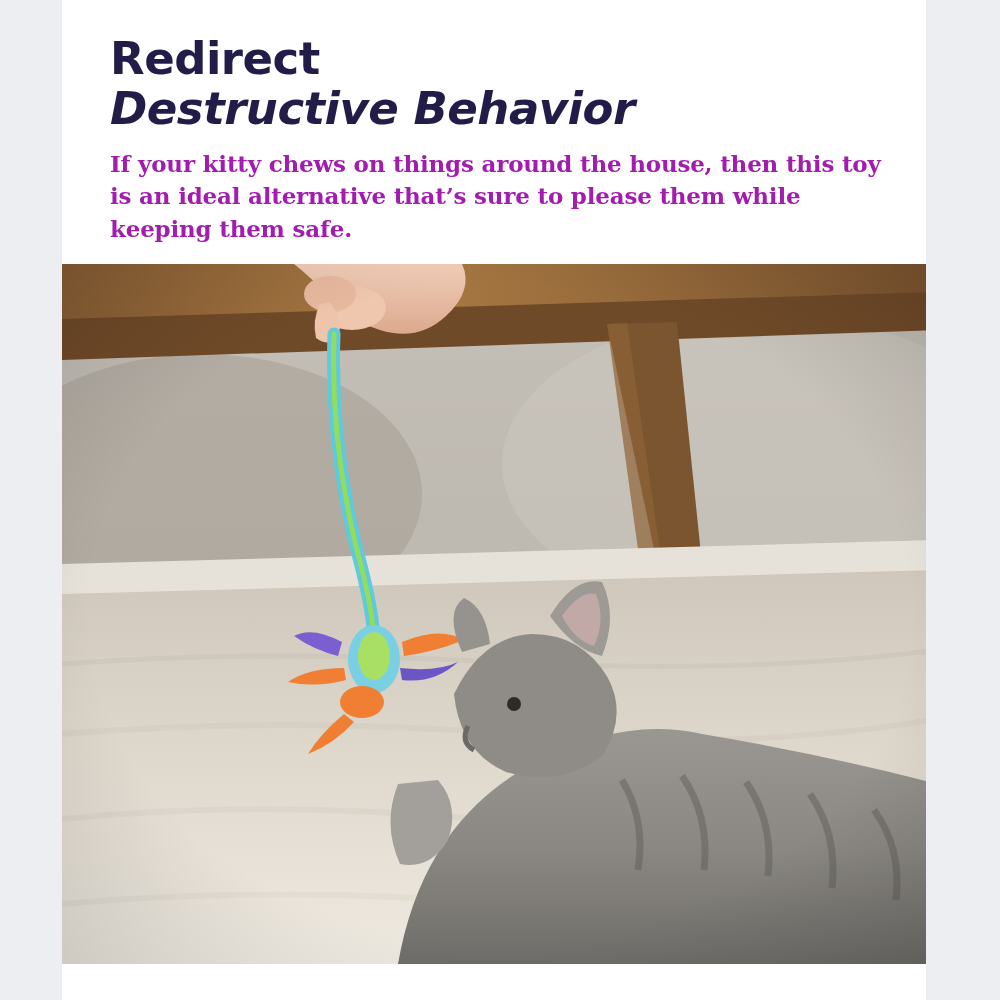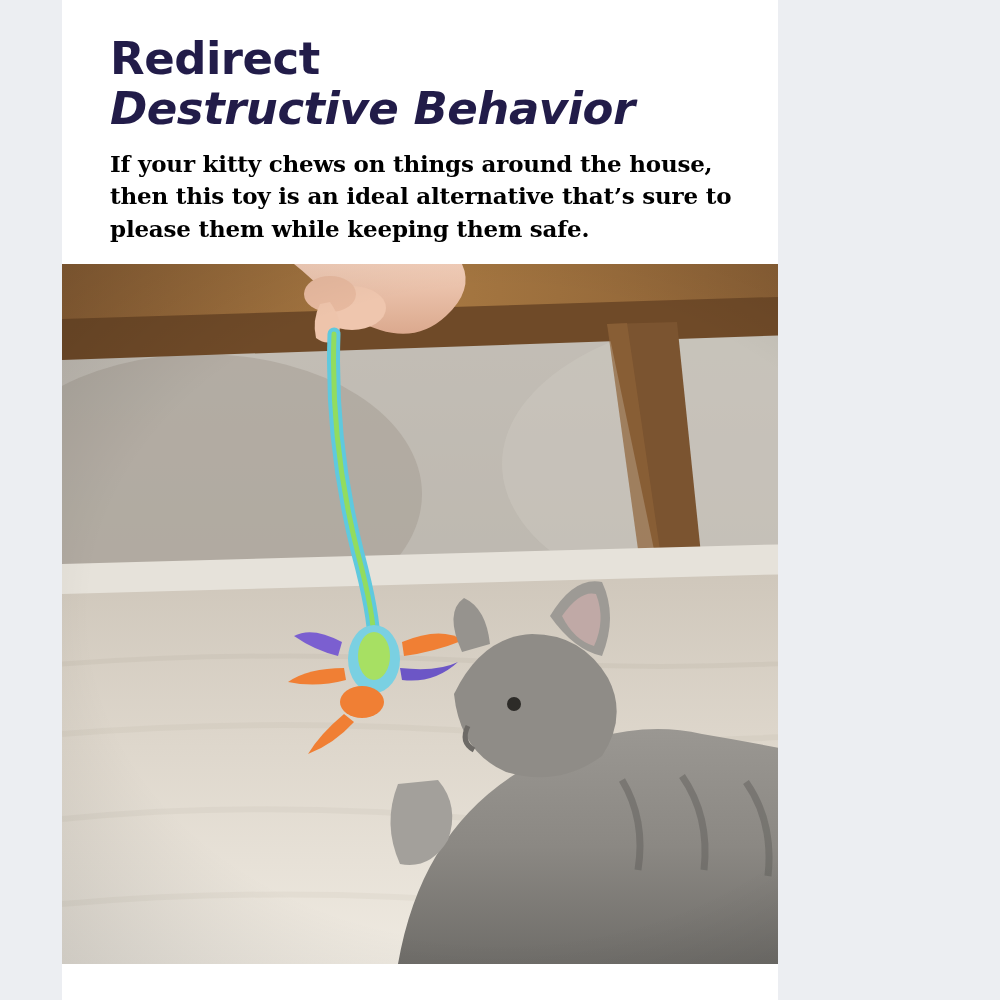--- a/index.html
+++ b/index.html
@@ -8,21 +8,21 @@
     width: 1000px;
     height: 1000px;
     background: #eceef2;
     font-family: "Liberation Sans", sans-serif;
   }
 
   .card {
     position: absolute;
     left: 62px;
     top: 0;
-    width: 716px;
+    width: 864px;
     height: 1000px;
     background: #ffffff;
     overflow: hidden;
   }
 
   .text-block {
     padding: 34px 0 18px 48px;
     background: #ffffff;
   }
 
@@ -31,21 +31,21 @@
     font-family: "DejaVu Sans", sans-serif;
     font-weight: bold;
     font-size: 45px;
     line-height: 1.12;
     letter-spacing: -0.5px;
   }
   .headline .line2 { display: block; font-style: italic; }
 
   .subcopy {
     margin-top: 13px;
-    color: #000000;
+    color: #a21caf;
     font-family: "DejaVu Serif", serif;
     font-weight: bold;
     font-size: 23px;
     line-height: 1.42;
     letter-spacing: -0.2px;
     max-width: 790px;
   }
 
   
   .photo {

